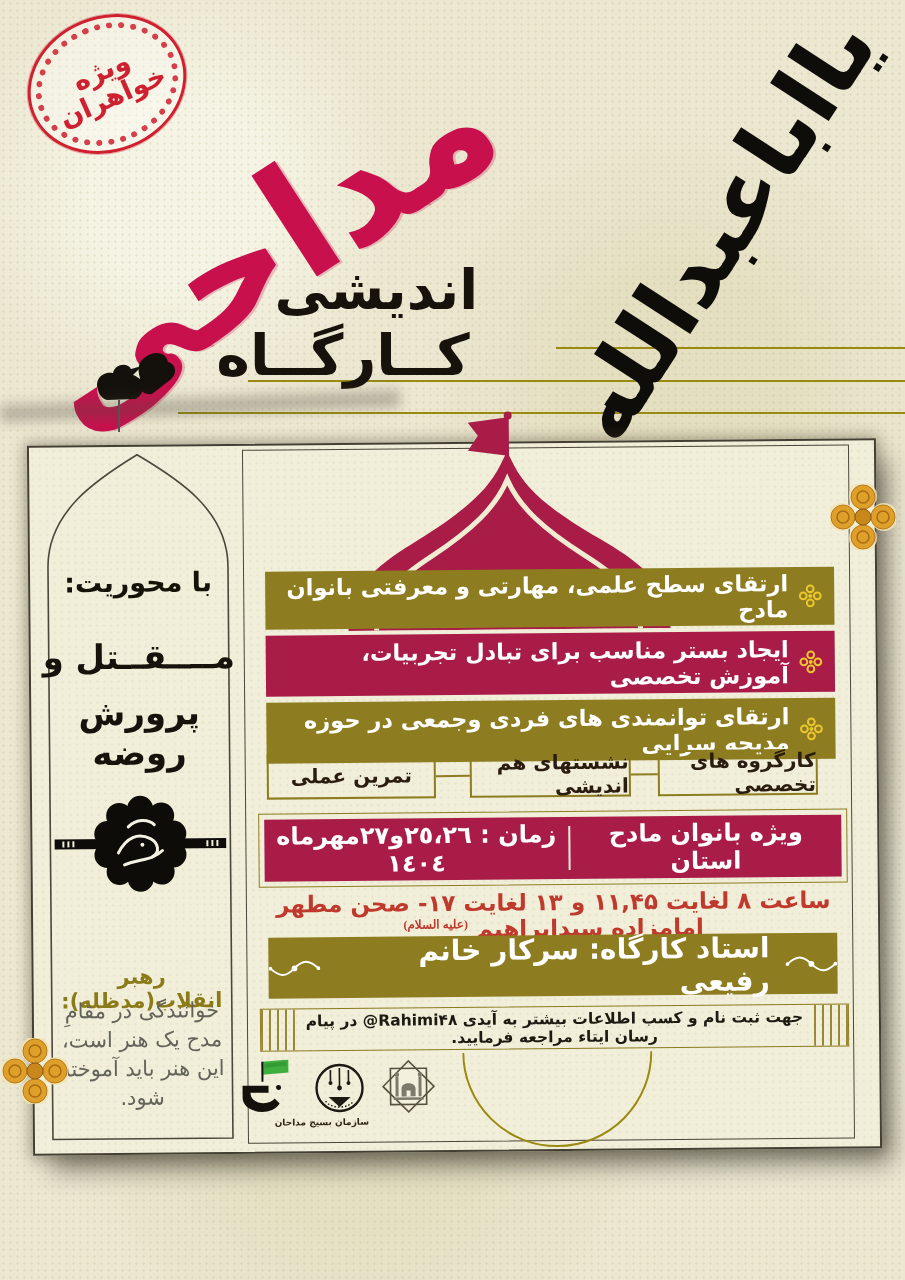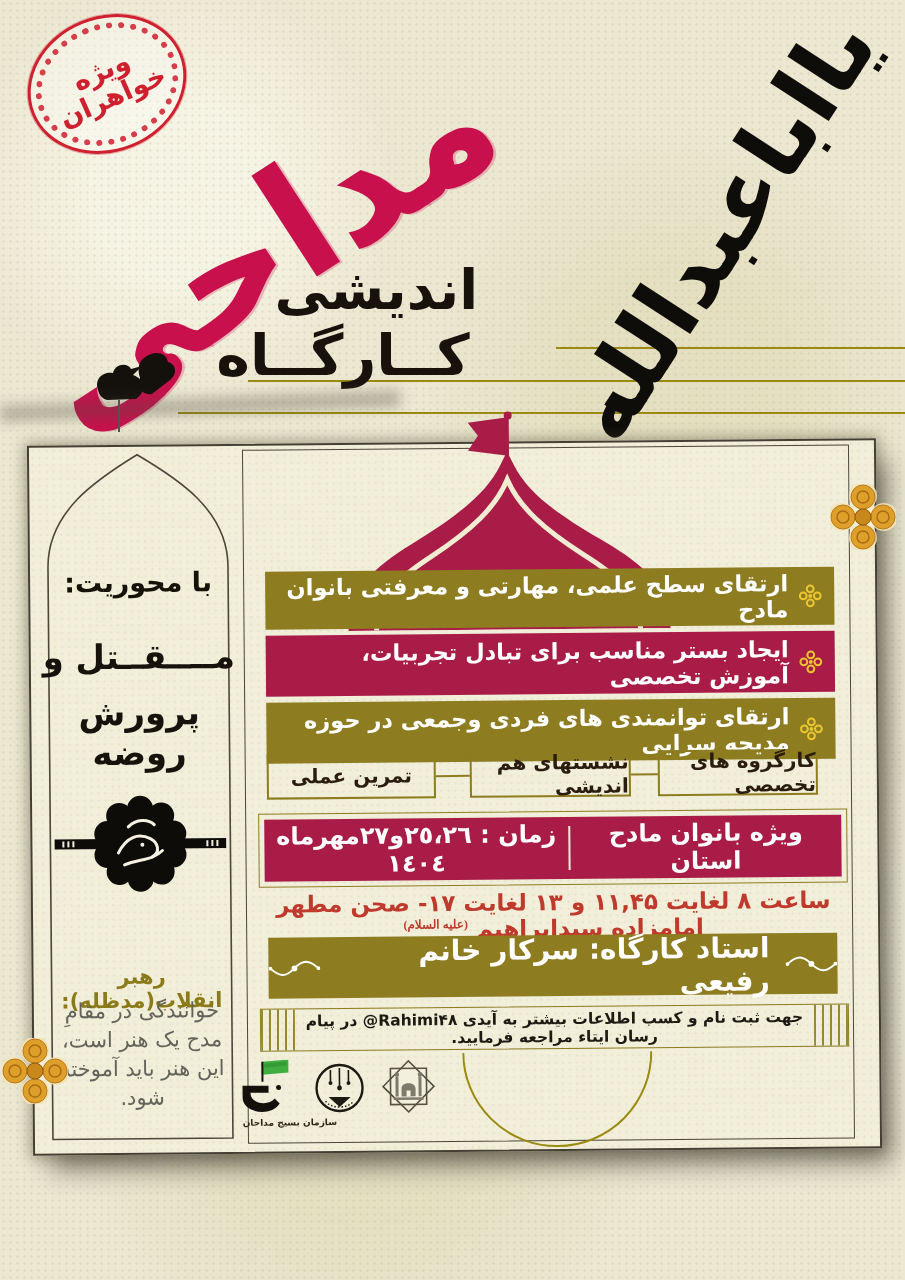--- a/index.html
+++ b/index.html
@@ -73,21 +73,21 @@
   .ostad{left:235px;top:492px;width:569px;height:61px;background:#8d7d20;display:flex;direction:rtl;
     align-items:center;justify-content:center;gap:16px;color:#fff;font-weight:bold;font-size:28px;}
   .reg{left:226px;top:563px;width:589px;height:43px;border:1.3px solid #8d7d20;box-sizing:border-box;
     display:flex;align-items:center;}
   .reg-stripe{width:34px;align-self:stretch;background:repeating-linear-gradient(90deg,#8d7d20 0 2px,transparent 2px 8px);opacity:.9;}
   .reg-text{flex:1;text-align:center;direction:rtl;font-size:15.5px;font-weight:bold;color:#1d1a12;padding:0 6px;}
   .arc{left:428px;top:514px;width:190px;height:190px;border:2px solid #9a8a10;border-radius:50%;
     clip-path:inset(50% 0 0 0);box-sizing:border-box;}
   .logo{position:absolute;}
   .logo-caption{position:absolute;left:200px;top:672px;width:110px;text-align:center;font-size:9px;
-    font-weight:bold;color:#2e2712;direction:rtl;}
+    font-weight:bold;color:#2e2712;direction:rtl;padding-left:32px;}
   
   .gold-fl{width:66px;height:66px;}
   .gf-right{left:830px;top:484px;}
   .gf-left{left:2px;top:1038px;}
   .birds-svg{left:82px;top:342px;width:104px;height:92px;}
   .shadow-smudge{left:0;top:392px;width:400px;height:26px;background:linear-gradient(180deg,rgba(80,76,62,0) 0%,rgba(80,76,62,.45) 60%,rgba(80,76,62,0) 100%);
     filter:blur(6px);transform:rotate(-2.2deg);}
 </style>
 </head>
 <body>

